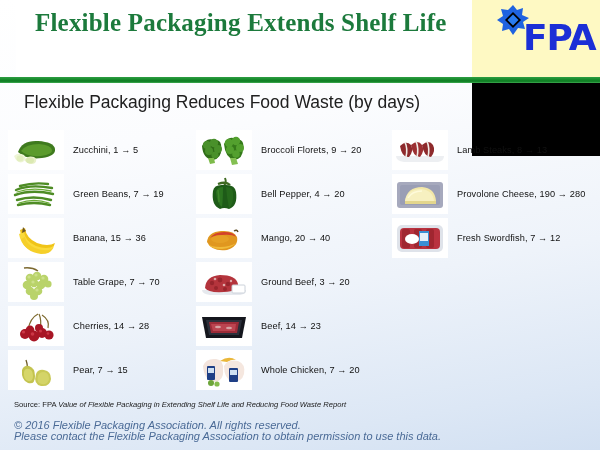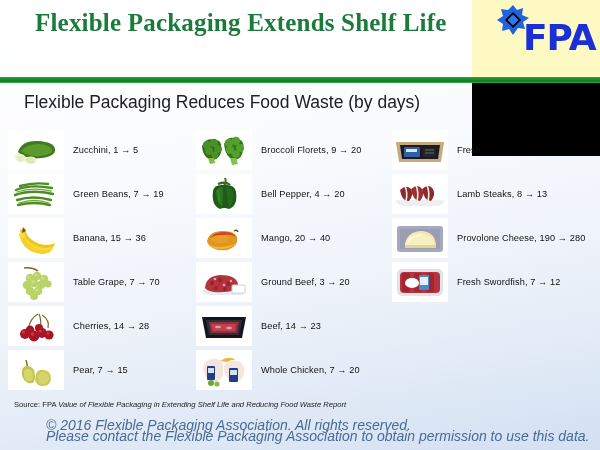--- a/index.html
+++ b/index.html
@@ -51,22 +51,22 @@
   }
   .thumb svg{display:block;width:56px;height:40px;}
   .item-label{
     font-size:9.2px;color:#111111;white-space:nowrap;padding-left:9px;letter-spacing:.1px;
   }
   .footer-src{
     position:absolute;left:14px;top:400px;font-size:7.6px;color:#1a1a1a;
   }
   .footer-src .ital{font-style:italic;margin-top:44px;}
   .footer-copy{
-    position:absolute;left:14px;top:420px;font-size:14px;font-style:italic;
-    color:#4a6a96;line-height:11px;margin-left:32px;
+    position:absolute;left:14px;top:420px;font-size:11px;font-style:italic;
+    color:#4a6a96;line-height:11px;
   }
 </style>
 </head>
 <body>
 
 <div class="header">
   <div class="header-title">Flexible Packaging Extends Shelf Life</div>
 </div>
 
 <div class="logo-box">
@@ -314,37 +314,20 @@
         </div>
       <div class="item-label">Whole Chicken, 7 → 20</div>
     </div>
   </div>
 
   <div class="col col3">
     <div class="row" style="height:44px;">
       <div class="thumb">
         <svg viewBox="0 0 56 40">
             <rect width="56" height="40" fill="#fff"></rect>
-          <path d="M4 12 L52 12 L49 32 L7 32 Z" fill="#c6a97c"></path>
-          <path d="M8 15 L48 15 L46 29 L10 29 Z" fill="#1a1a20"></path>
-          <rect x="12" y="17" width="16" height="10" rx="1" fill="#2d5ea8"></rect>
-          <rect x="14" y="19" width="11" height="3" fill="#dfe9f5"></rect>
-          <rect x="31" y="18" width="13" height="9" fill="#23232a"></rect>
-          <g stroke="#8b8b95" stroke-width=".7">
-              <path d="M33 20 h9"></path>
-              <path d="M33 23 h9"></path>
-            </g>
-        </svg>
-        </div>
-      <div class="item-label">Fresh</div>
-    </div>
-    <div class="row" style="height:44px;">
-      <div class="thumb">
-        <svg viewBox="0 0 56 40">
-            <rect width="56" height="40" fill="#fff"></rect>
           <path d="M4 26 Q4 31 12 32 L46 32 Q52 31 52 26 Z" fill="#edeff2"></path>
           <g>
             <path d="M8 16 Q14 10 19 15 Q22 21 17 27 Q10 28 8 16Z" fill="#8e2a2c"></path>
             <path d="M19 15 Q26 9 30 15 Q33 21 28 27 Q21 27 19 15Z" fill="#9c3032"></path>
             <path d="M30 15 Q37 9 41 15 Q44 21 39 27 Q32 27 30 15Z" fill="#8e2a2c"></path>
           </g>
           <g stroke="#f0ece6" stroke-width="1.6" fill="none">
             <path d="M13 12 Q16 19 14 27"></path>
               <path d="M24 11 Q27 19 25 27"></path>
               <path d="M35 11 Q38 19 36 27"></path>

